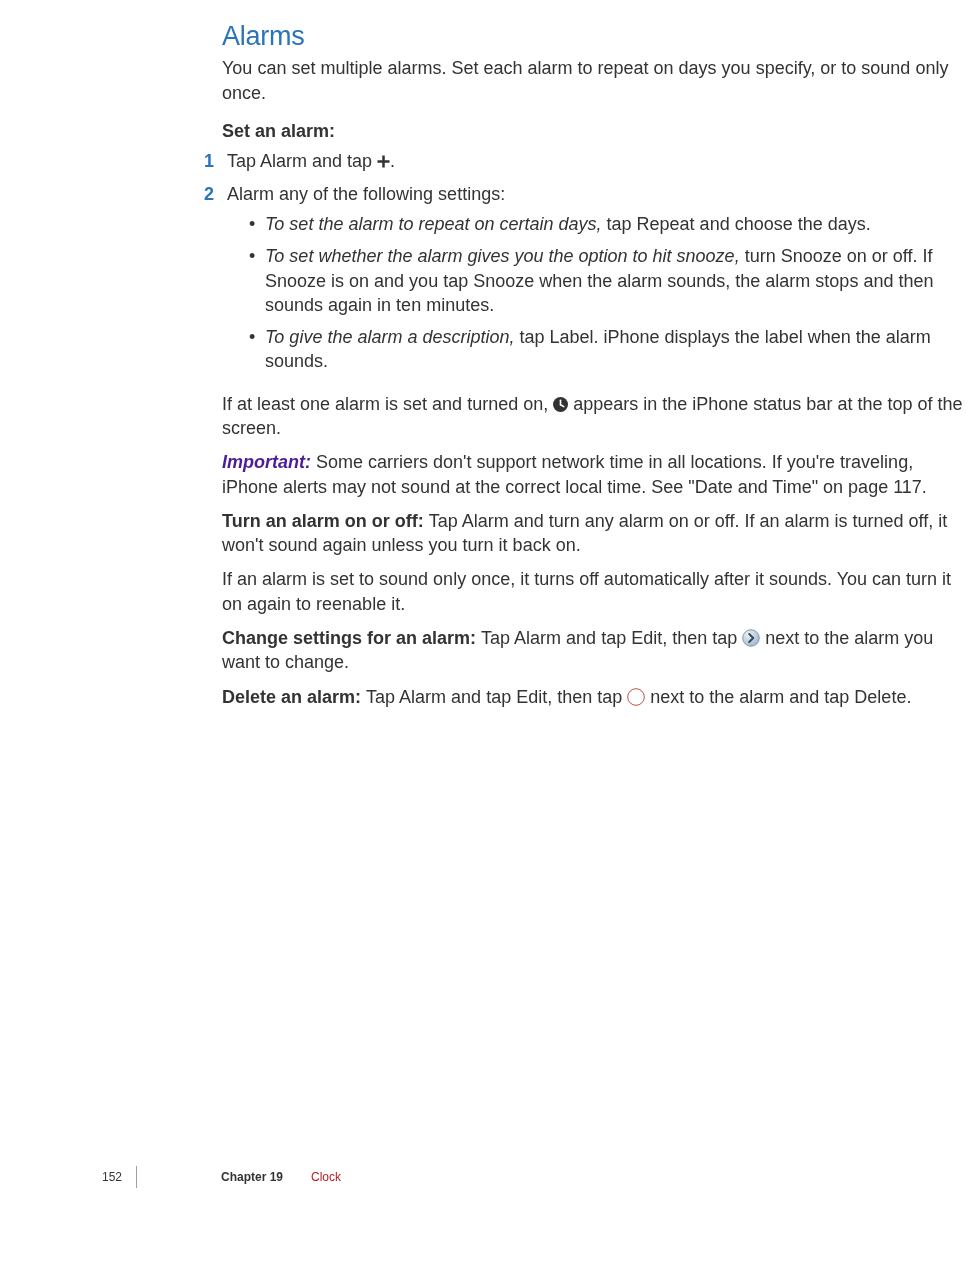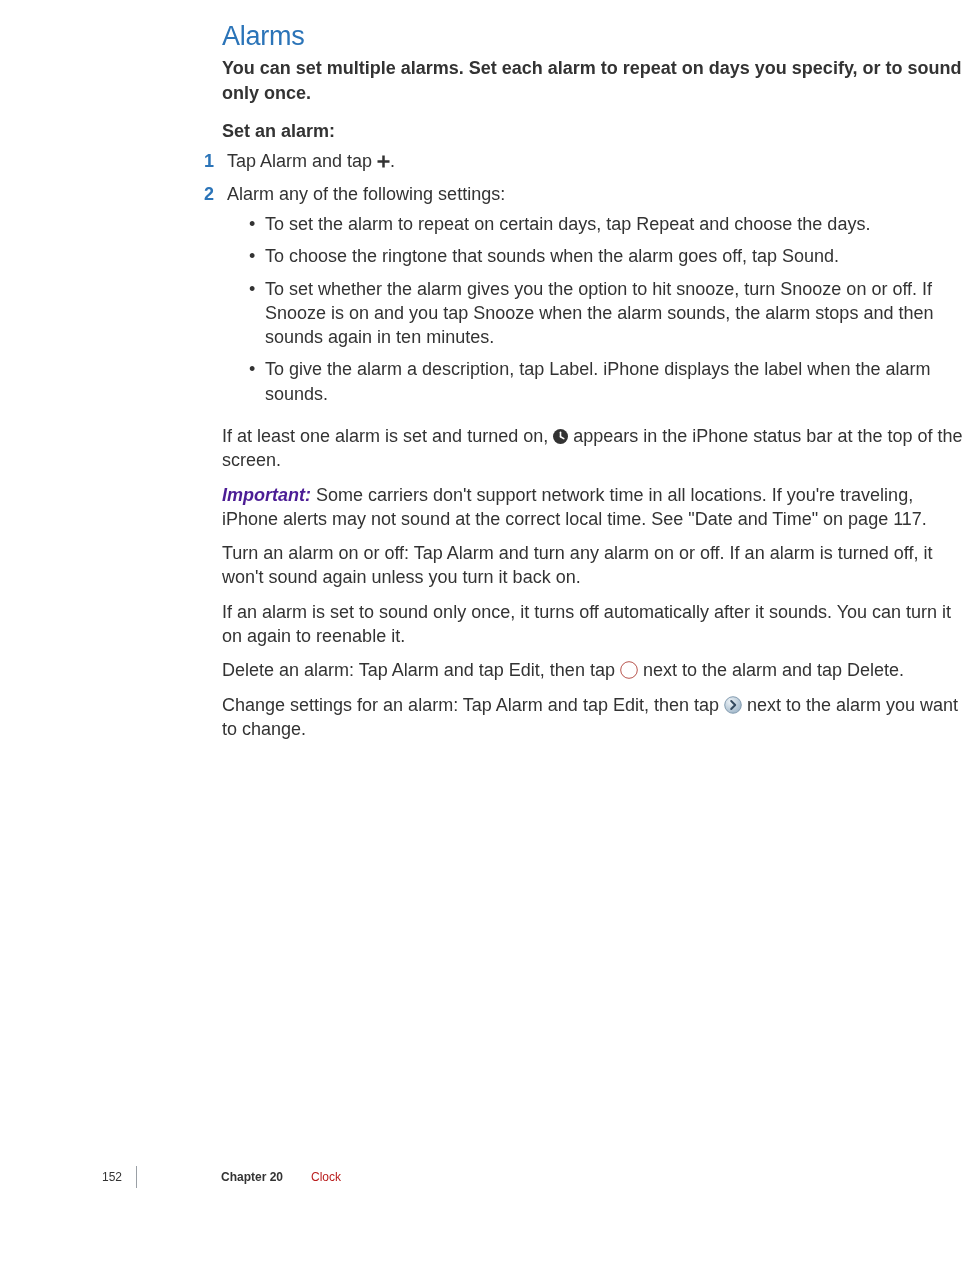--- a/index.html
+++ b/index.html
@@ -20,21 +20,21 @@
     .content {
       margin-left: 222px;
     }
     .section-title {
       color: #2b74b8;
       font-size: 27px;
       font-weight: 400;
       margin: 0 0 2px 0;
       letter-spacing: -0.01em;
     }
-    .intro { margin: 0 0 14px 0; font-weight: bold; }
+    .intro { margin: 0 0 14px 0; }
     .subhead {
       font-weight: 600;
       margin: 6px 0 6px 0;
     }
     .steps {
       list-style: none;
       margin: 0 0 10px 0;
       padding: 0;
     }
     .steps > li {
@@ -69,28 +69,28 @@
     }
     .bullets > li::before {
       content: "•";
       position: absolute;
       left: 0;
       top: 0;
       font-size: 18px;
       line-height: 1.35;
       color: #333;
     }
-    .em { }
+    .em { font-style: italic; }
     .para { margin: 10px 0; }
     .important-label {
       color: #4c1d95;
       font-style: italic;
       font-weight: 600;
     }
-    .runin-bold { font-weight: 400; }
+    .runin-bold { font-weight: 700; }
 
     .icon-plus {
       display: inline-block;
       vertical-align: -1px;
     }
     .icon-plus svg { display: block; }
 
     .icon-clock {
       display: inline-block;
       vertical-align: -2px;
@@ -155,23 +155,20 @@
       </li>
       <li>
         <span class="step-num">2</span>
         <span class="step-body">
           <span>Alarm any of the following settings:</span>
           <ul class="bullets">
             <li>
               <span class="em">To set the alarm to repeat on certain days,</span><span> tap Repeat and choose the days.</span>
             </li>
             <li>
-              <span class="em">To choose the ringtone that sounds when the alarm goes off,</span><span> tap Sound.</span>
-            </li>
-            <li>
               <span class="em">To set whether the alarm gives you the option to hit snooze,</span><span> turn Snooze on or off. If Snooze is on and you tap Snooze when the alarm sounds, the alarm stops and then sounds again in ten minutes.</span>
             </li>
             <li>
               <span class="em">To give the alarm a description,</span><span> tap Label. iPhone displays the label when the alarm sounds.</span>
             </li>
           </ul>
         </span>
       </li>
     </ol>
 
@@ -185,50 +182,50 @@
 
     <p class="para">
       <span class="important-label">Important:  </span><span>Some carriers don't support network time in all locations. If you're traveling, iPhone alerts may not sound at the correct local time. See "Date and Time" on page 117.</span>
     </p>
 
     <p class="para">
       <span class="runin-bold">Turn an alarm on or off:  </span><span>Tap Alarm and turn any alarm on or off. If an alarm is turned off, it won't sound again unless you turn it back on.</span>
     </p>
 
     <p class="para">If an alarm is set to sound only once, it turns off automatically after it sounds. You can turn it on again to reenable it.</p>
+
+    <p class="para">
+      <span class="runin-bold">Change settings for an alarm:  </span><span>Tap Alarm and tap Edit, then tap </span><span class="icon-chevron"><svg width="18" height="18" viewBox="0 0 18 18">
+            <defs>
+              <radialGradient id="gb" cx="35%" cy="30%" r="75%">
+                <stop offset="0%" stop-color="#eef3f7"></stop>
+                <stop offset="100%" stop-color="#9fb6c9"></stop>
+              </radialGradient>
+            </defs>
+            <circle cx="9" cy="9" r="8.3" fill="url(#gb)" stroke="#6e8aa1" stroke-width="0.8"></circle>
+            <polyline points="7.2,5.0 11.2,9 7.2,13.0" fill="none" stroke="#34495e" stroke-width="2" stroke-linecap="round" stroke-linejoin="round"></polyline>
+          </svg></span><span> next to the alarm you want to change.</span>
+    </p>
 
     <p class="para">
       <span class="runin-bold">Delete an alarm:  </span><span>Tap Alarm and tap Edit, then tap </span><span class="icon-minus"><svg width="18" height="18" viewBox="0 0 18 18">
             <defs>
               <radialGradient id="gr" cx="35%" cy="30%" r="75%">
                 <stop offset="0%" stop-color="#ff8d86"></stop>
                 <stop offset="100%" stop-color="#d6362c"></stop>
               </radialGradient>
             </defs>
             <circle cx="9" cy="9" r="8.3" fill="url(#r)" stroke="#a5281f" stroke-width="0.8"></circle>
             <rect x="4.2" y="8" width="9.6" height="2" rx="1" fill="#fff"></rect>
           </svg></span><span> next to the alarm and tap Delete.</span>
     </p>
 
-    <p class="para">
-      <span class="runin-bold">Change settings for an alarm:  </span><span>Tap Alarm and tap Edit, then tap </span><span class="icon-chevron"><svg width="18" height="18" viewBox="0 0 18 18">
-            <defs>
-              <radialGradient id="gb" cx="35%" cy="30%" r="75%">
-                <stop offset="0%" stop-color="#eef3f7"></stop>
-                <stop offset="100%" stop-color="#9fb6c9"></stop>
-              </radialGradient>
-            </defs>
-            <circle cx="9" cy="9" r="8.3" fill="url(#gb)" stroke="#6e8aa1" stroke-width="0.8"></circle>
-            <polyline points="7.2,5.0 11.2,9 7.2,13.0" fill="none" stroke="#34495e" stroke-width="2" stroke-linecap="round" stroke-linejoin="round"></polyline>
-          </svg></span><span> next to the alarm you want to change.</span>
-    </p>
-
   </div>
 
   <div class="footer">
     <div class="footer-inner">
       <span class="page-num">152</span>
       <span class="vline"></span>
-      <span class="chapter-label">Chapter 20</span>
+      <span class="chapter-label">Chapter 19</span>
       <span class="chapter-name">Clock</span>
     </div>
   </div>
 </div>
 
 </body></html>

